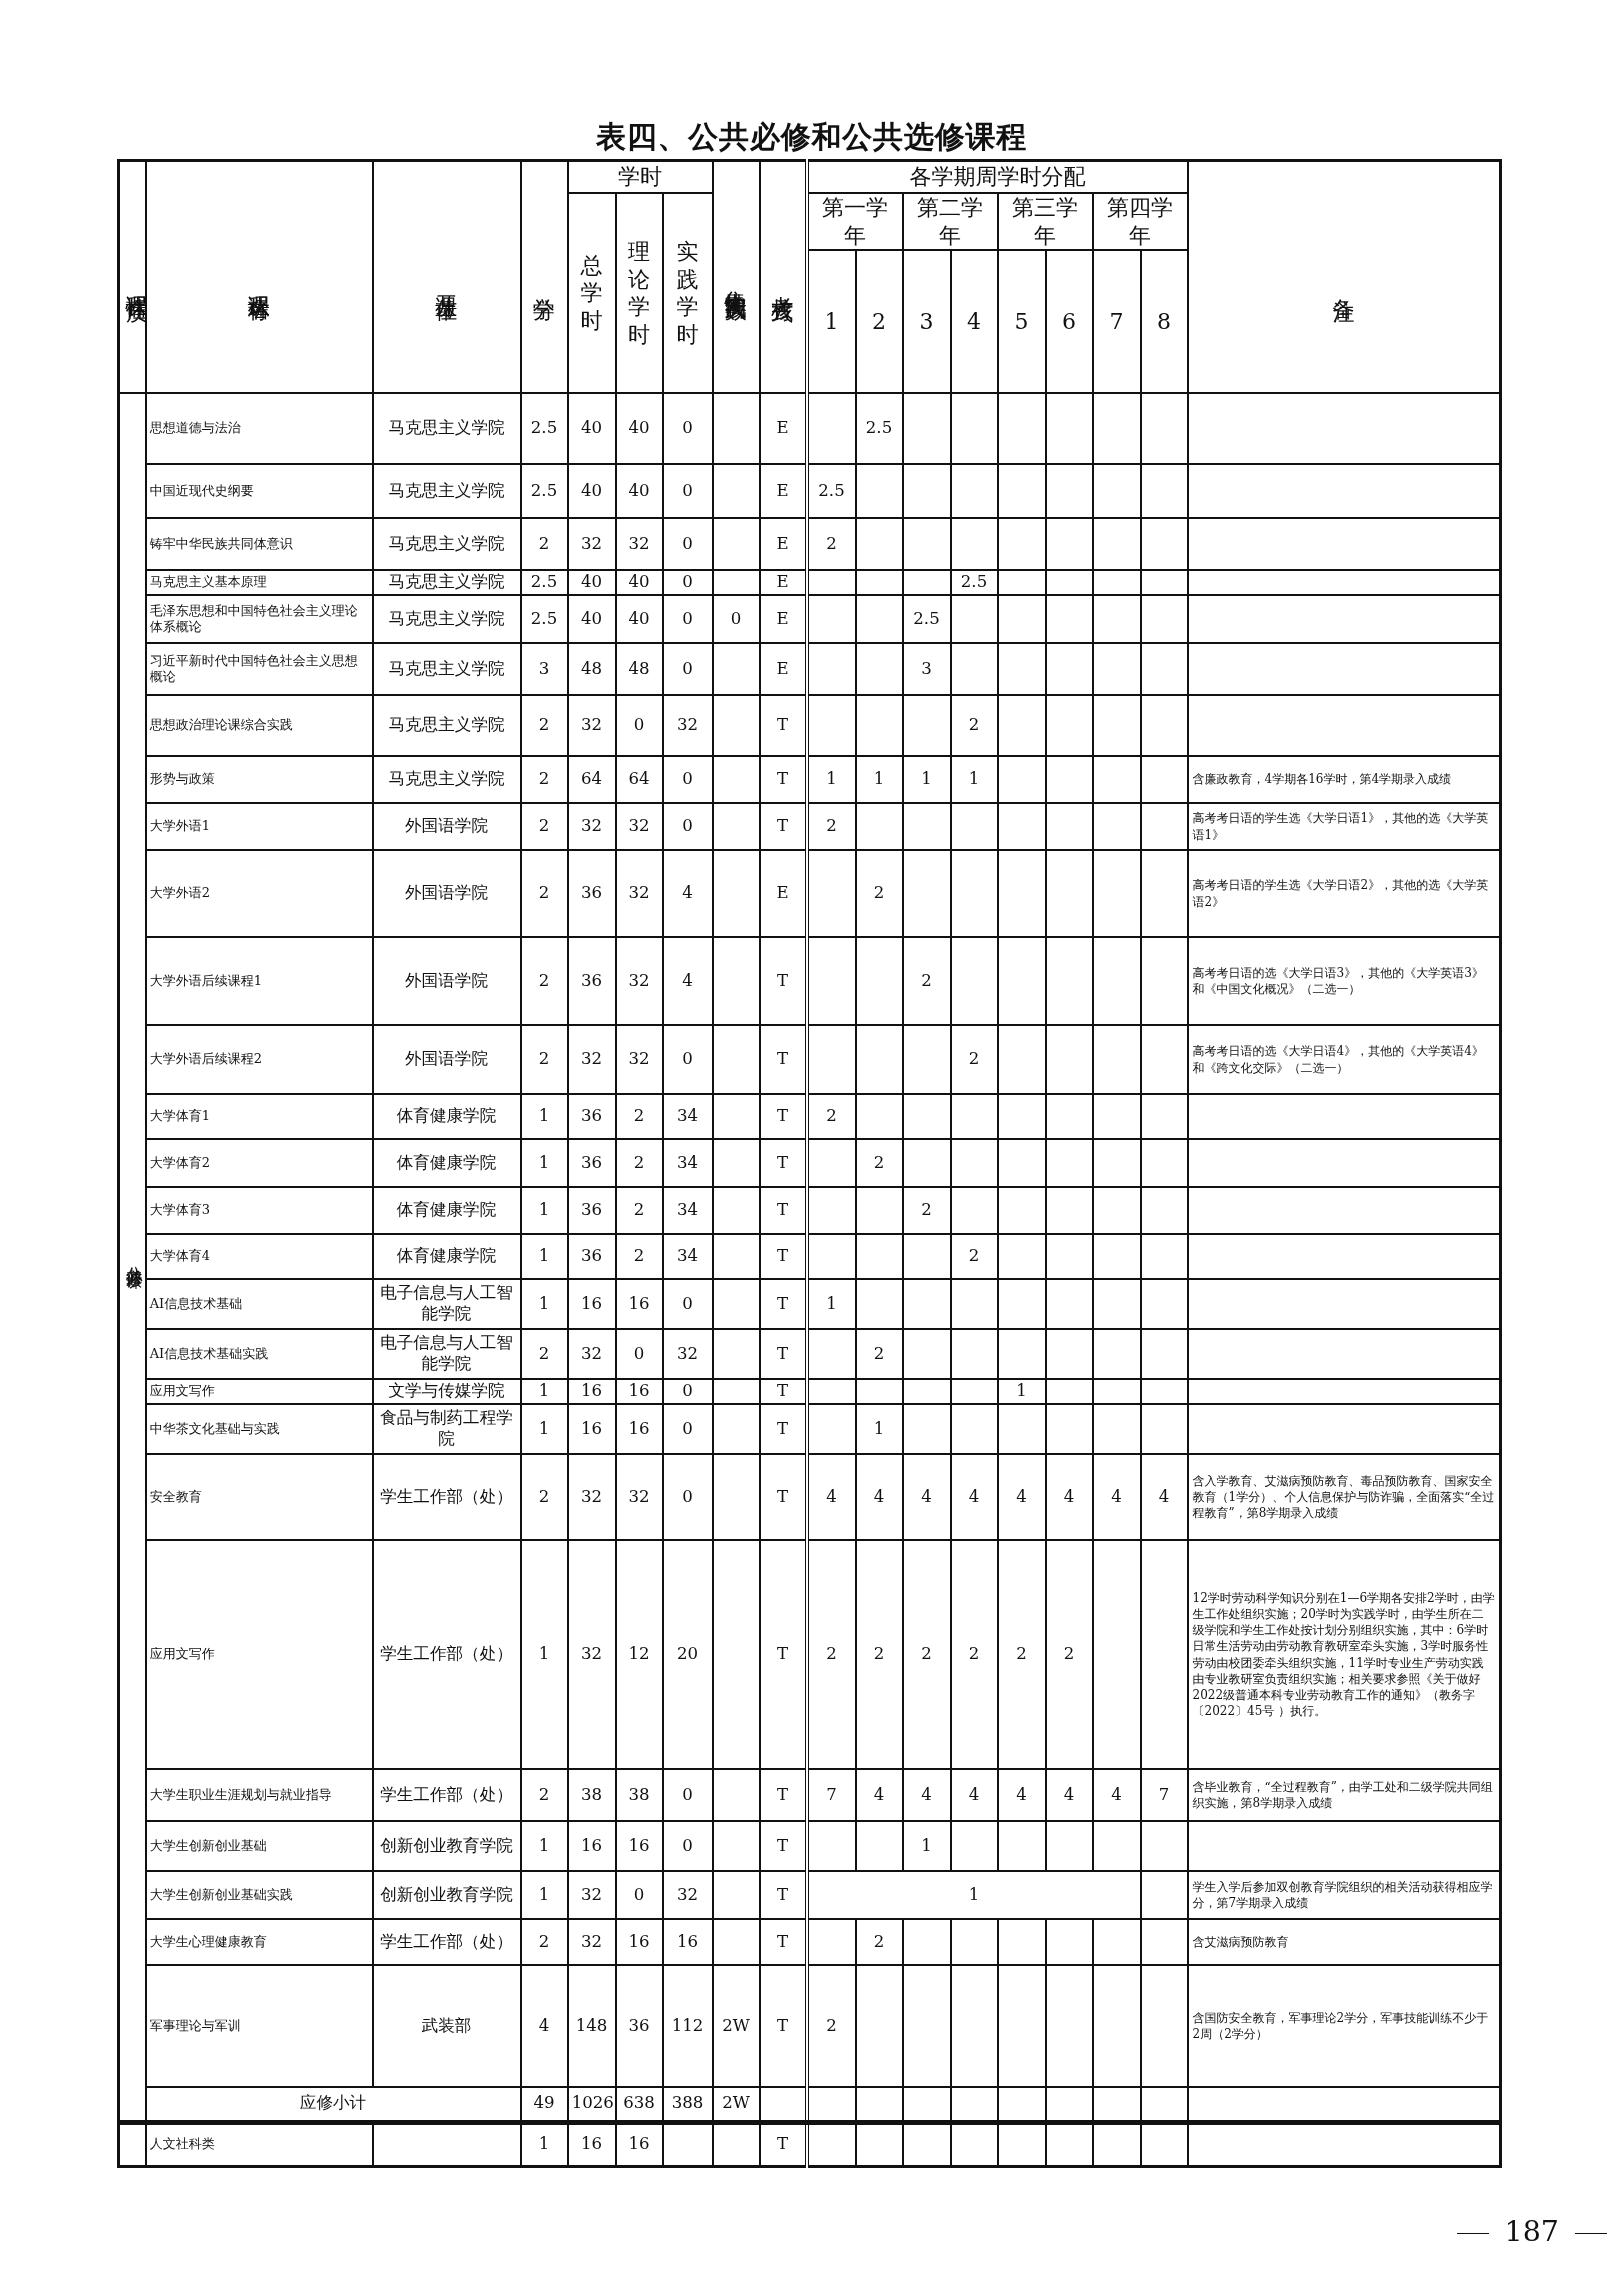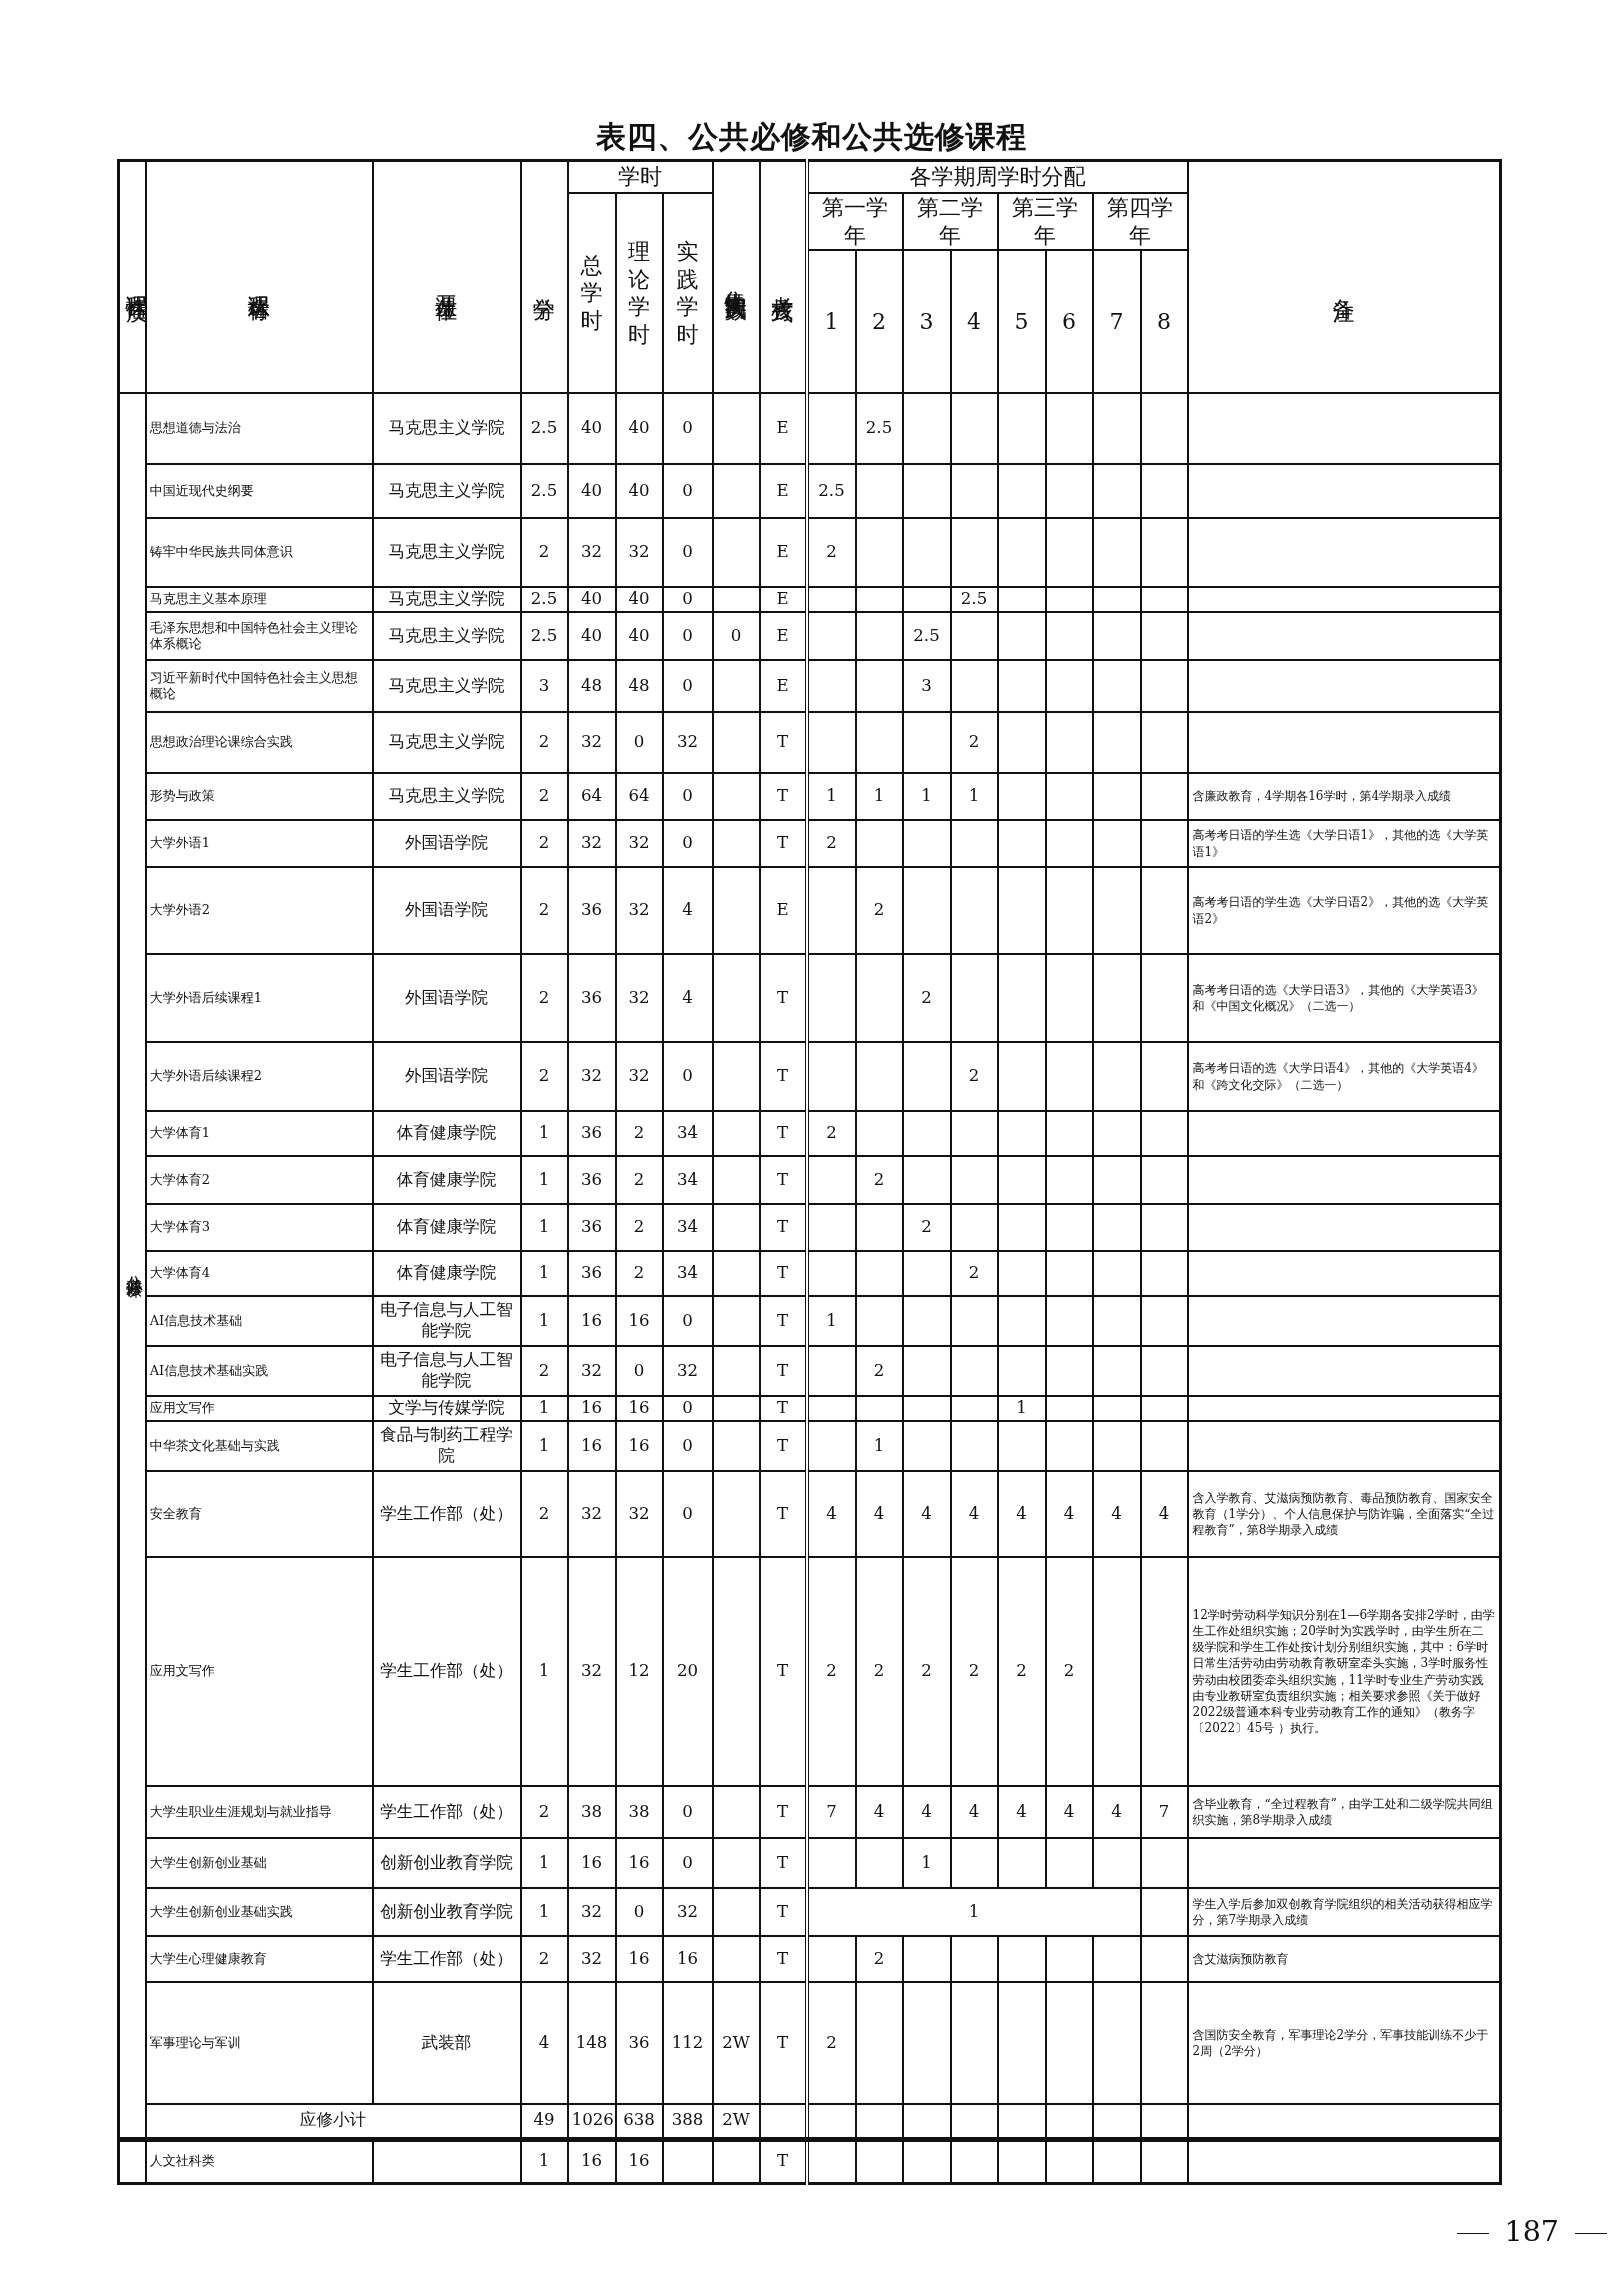--- a/index.html
+++ b/index.html
@@ -108,21 +108,21 @@
         <td class="dbl-left">2.5</td>
         <td></td>
         <td></td>
         <td></td>
         <td></td>
         <td></td>
         <td></td>
         <td></td>
         <td class="remark"></td>
       </tr>
-      <tr style="height: 69px; padding-left: 7px;">
+      <tr style="height: 52px; padding-left: 7px;">
         <td class="name">铸牢中华民族共同体意识</td>
         <td>马克思主义学院</td>
         <td>2</td>
         <td>32</td>
         <td>32</td>
         <td>0</td>
         <td></td>
         <td>E</td>
         <td class="dbl-left">2</td>
         <td></td>

